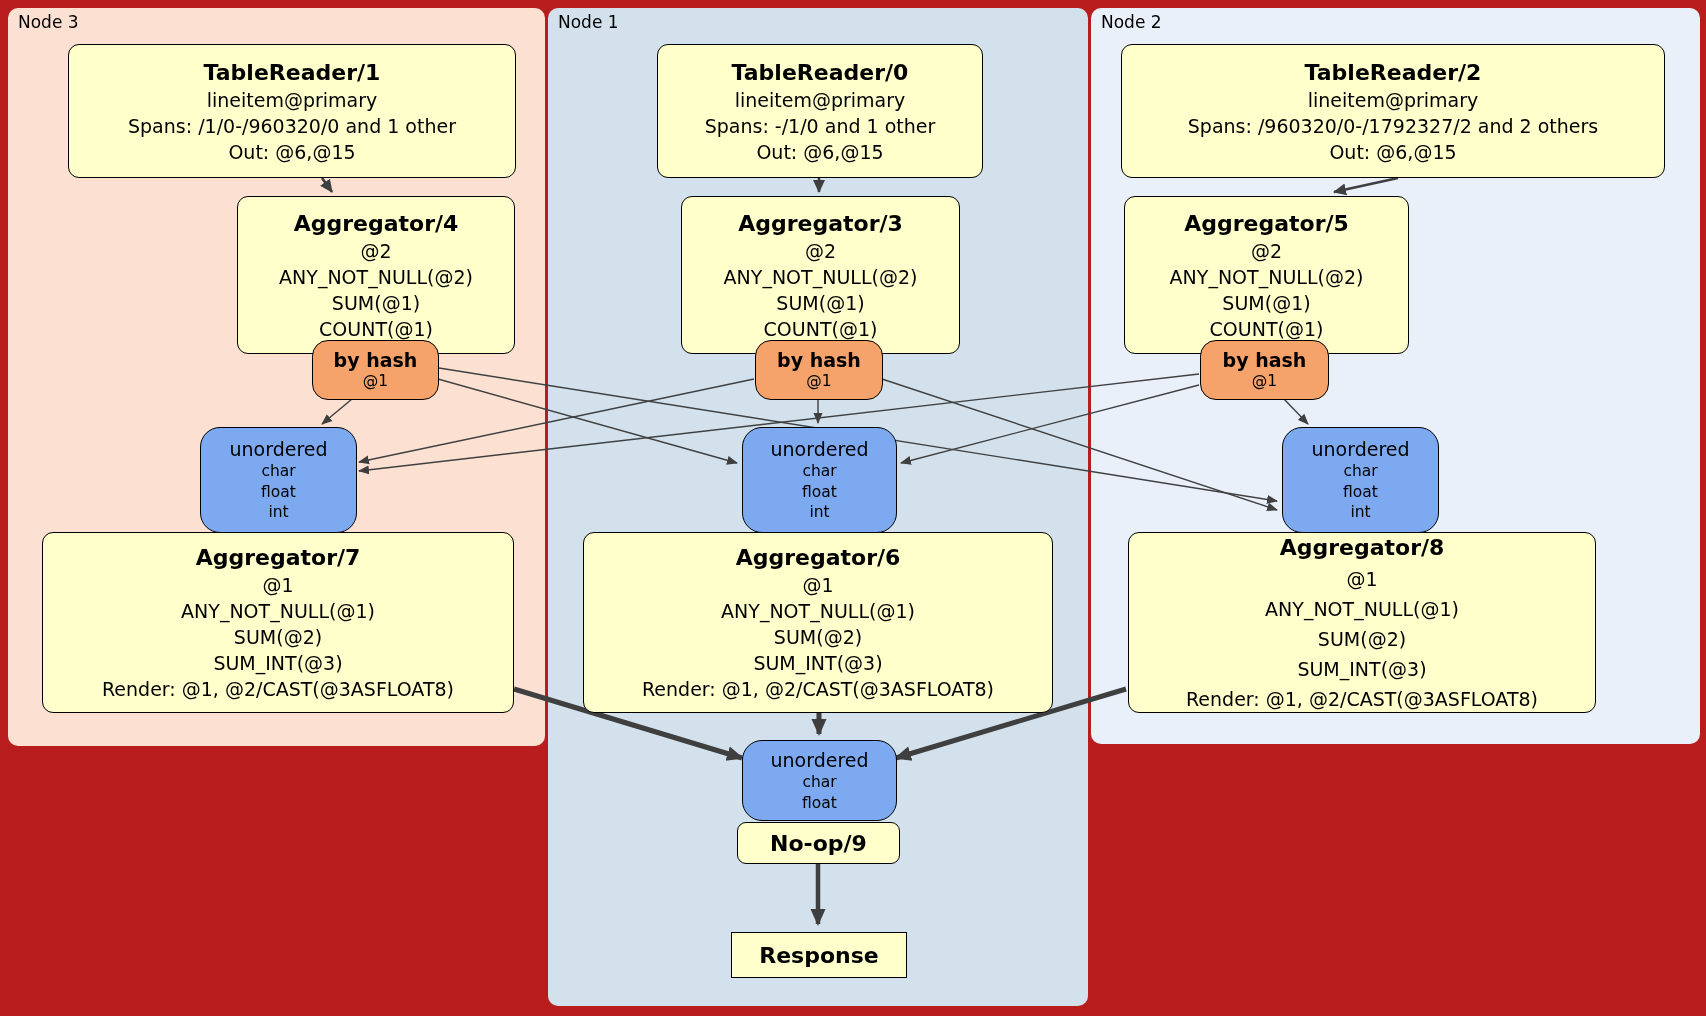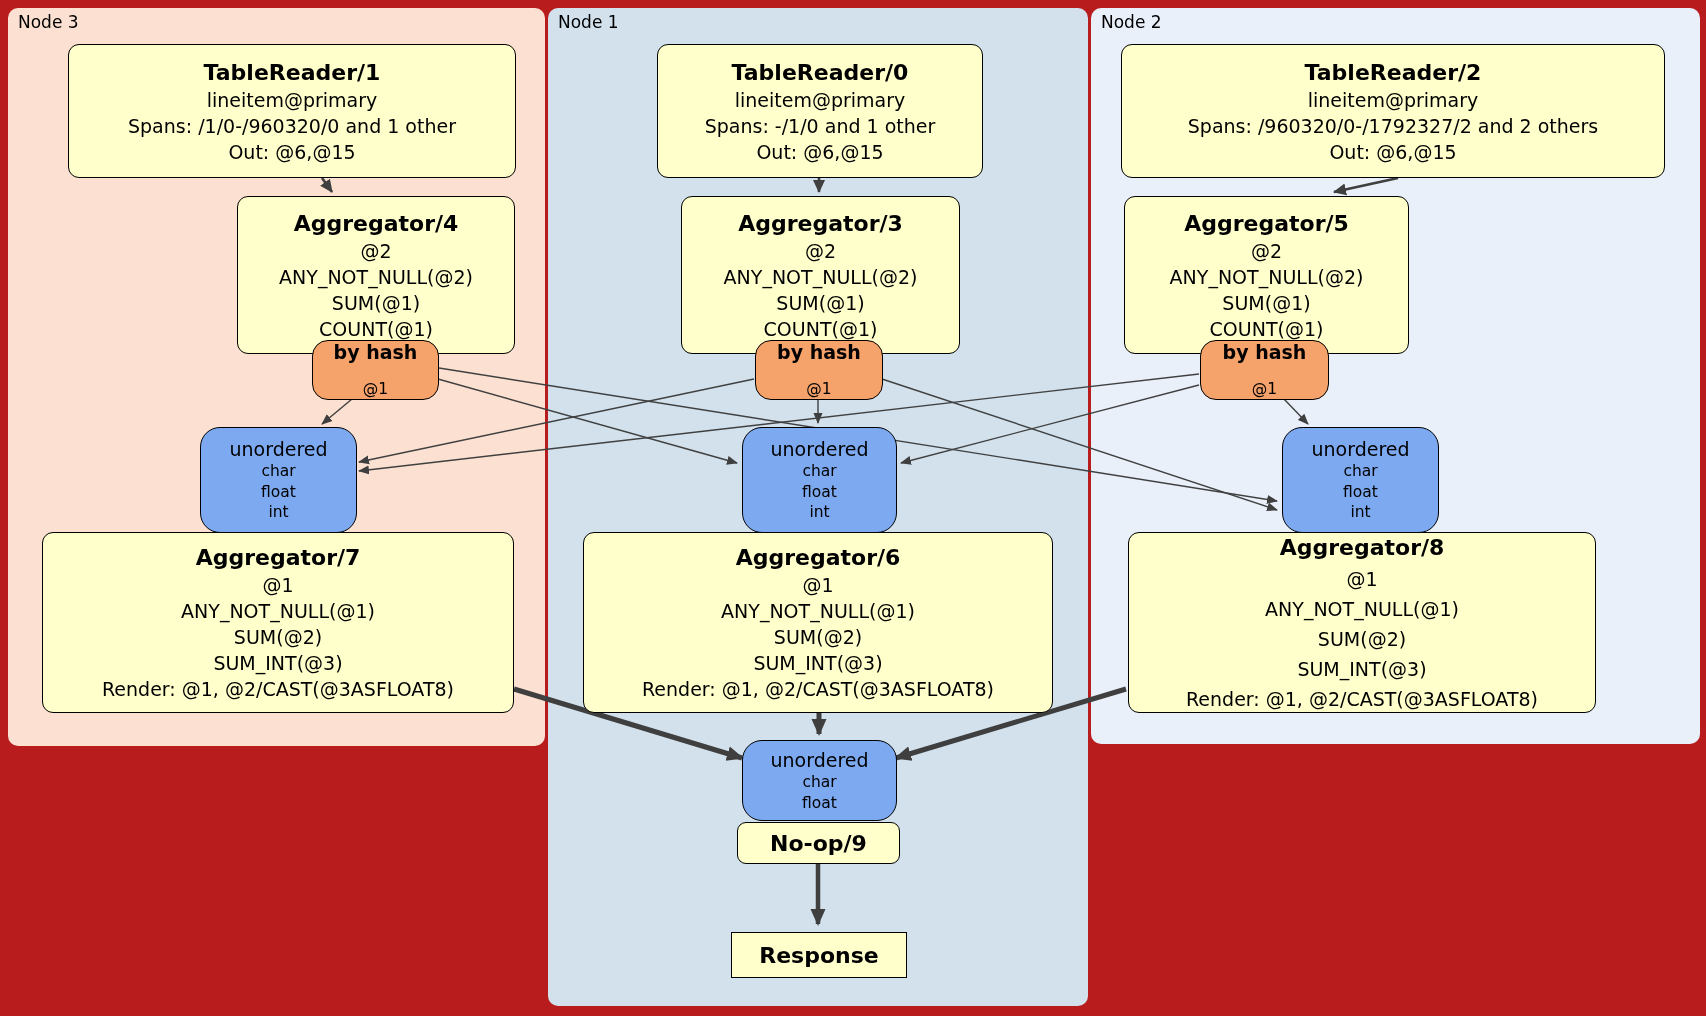--- a/index.html
+++ b/index.html
@@ -7,21 +7,21 @@
           font-family:"DejaVu Sans","Liberation Sans",sans-serif;color:#000;}
   .region{position:absolute;border-radius:10px;z-index:0;}
   .region-label{position:absolute;font-size:17px;line-height:20px;z-index:1;}
   .edges{position:absolute;left:0;top:0;z-index:2;}
   .pbox{position:absolute;background:#ffffcc;border:1.6px solid #000;border-radius:11px;
         display:flex;flex-direction:column;align-items:center;justify-content:center;
         text-align:center;white-space:nowrap;z-index:3;}
   .pbox .title{font-weight:700;font-size:22px;line-height:29px;}
   .pbox .line{font-size:19px;line-height:26px;}
   .router{position:absolute;background:#f5a26b;border:1.7px solid #000;border-radius:16px;
-          display:flex;flex-direction:column;align-items:center;justify-content:space-between;
+          display:flex;flex-direction:column;align-items:center;justify-content:center;
           text-align:center;white-space:nowrap;z-index:4;}
   .router .rtitle{font-weight:700;font-size:19px;line-height:23px;}
   .router .rline{font-size:15.5px;line-height:19px;}
   .sync{position:absolute;background:#7ca9f0;border:1.7px solid #000;border-radius:20px;
         display:flex;flex-direction:column;align-items:center;justify-content:center;
         text-align:center;white-space:nowrap;z-index:4;}
   .sync .stitle{font-weight:400;font-size:19px;line-height:24px;}
   .sync .sline{font-size:15.5px;line-height:20.5px;}
 </style>
 </head>

